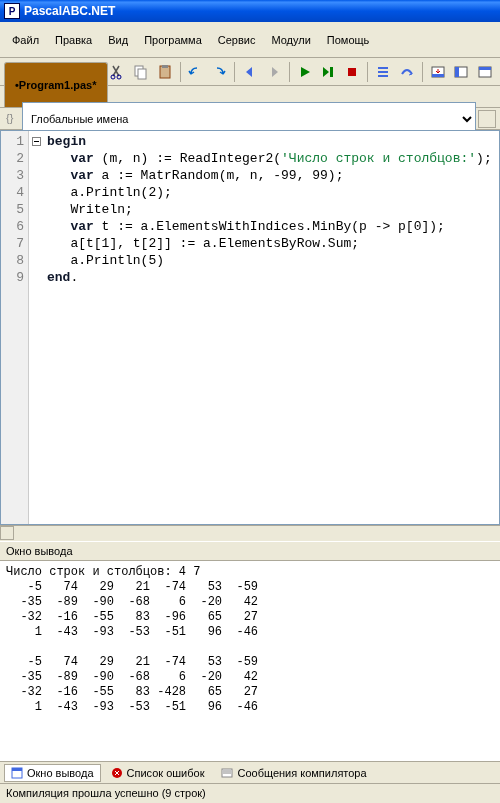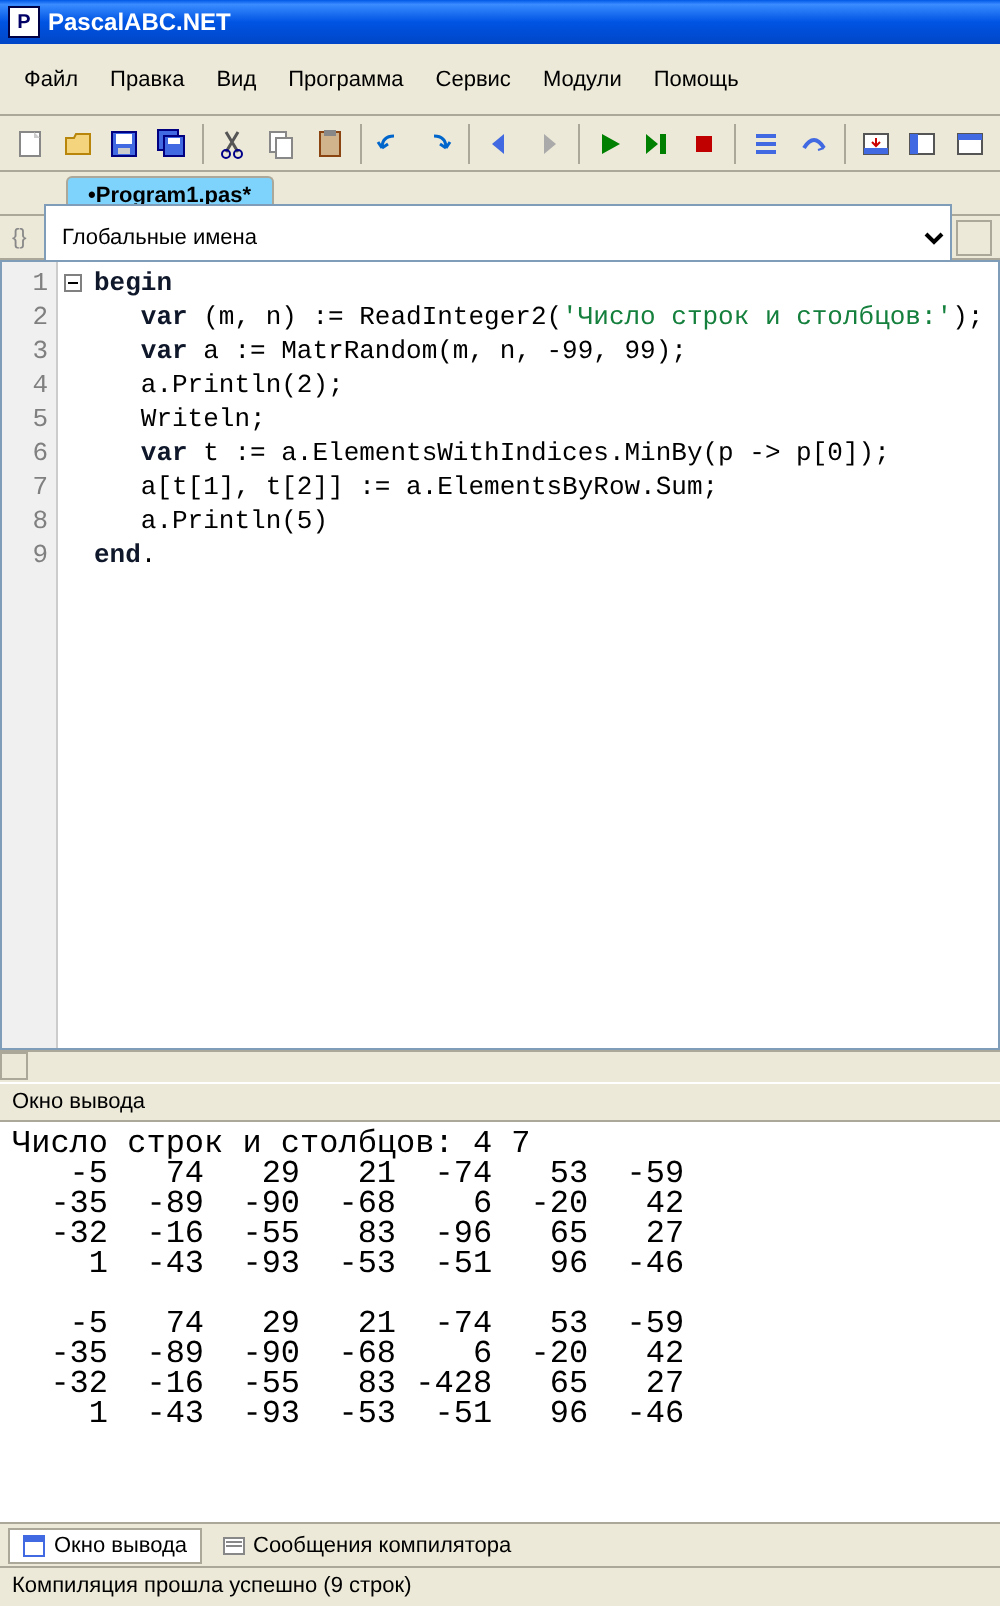--- a/index.html
+++ b/index.html
@@ -66,27 +66,26 @@
 .tsep { width: 1px; height: 20px; background: #aca899; margin: 0 2px; }
 .tabs {
   background: #ece9d8;
   height: 22px;
   display: flex;
   align-items: flex-end;
   padding: 0 4px;
   border-bottom: 1px solid #aca899;
 }
 .tab {
-  background: #7dd3fc;
+  background: #a16207;
   border: 1px solid #aca899;
   border-bottom: none;
-  padding: 3px 10px;
+  padding: 16px 10px;
   font-weight: bold;
   border-radius: 3px 3px 0 0;
-  margin-left: 29px;
 }
 .navbar {
   background: #ece9d8;
   height: 22px;
   display: flex;
   align-items: center;
   padding: 2px 4px;
   border-bottom: 1px solid #aca899;
 }
 .navicon {
@@ -168,21 +167,21 @@
 }
 .output-title {
   background: #ece9d8;
   padding: 3px 6px;
   border-top: 1px solid #fff;
   border-bottom: 1px solid #aca899;
 }
 .output {
   background: #fff;
   font-family: 'Courier New', monospace;
-  font-size: 16px;
+  font-size: 12px;
   padding: 4px 6px;
   white-space: pre;
   height: 200px;
   overflow: hidden;
   line-height: 15px;
 }
 .bottom-tabs {
   background: #ece9d8;
   height: 22px;
   display: flex;
@@ -414,20 +413,29 @@
         <svg width="12" height="12">
           <rect x="1" y="1" width="10" height="10" fill="#fff" stroke="#4169e1"></rect>
           <rect x="1" y="1" width="10" height="3" fill="#4169e1"></rect>
         </svg>
       </span>
     <span>Окно вывода</span>
   </div>
   <div class="btab">
     <span class="bicon">
         <svg width="12" height="12">
+          <circle cx="6" cy="6" r="5" fill="#c00"></circle>
+          <path d="M4 4 L8 8 M8 4 L4 8" stroke="#fff"></path>
+        </svg>
+      </span>
+    <span>Список ошибок</span>
+  </div>
+  <div class="btab">
+    <span class="bicon">
+        <svg width="12" height="12">
           <rect x="1" y="2" width="10" height="8" fill="#fff" stroke="#888"></rect>
           <line x1="2" y1="4" x2="10" y2="4" stroke="#888"></line>
           <line x1="2" y1="6" x2="10" y2="6" stroke="#888"></line>
         </svg>
       </span>
     <span>Сообщения компилятора</span>
   </div>
 </div>
 
 <div class="statusbar">

